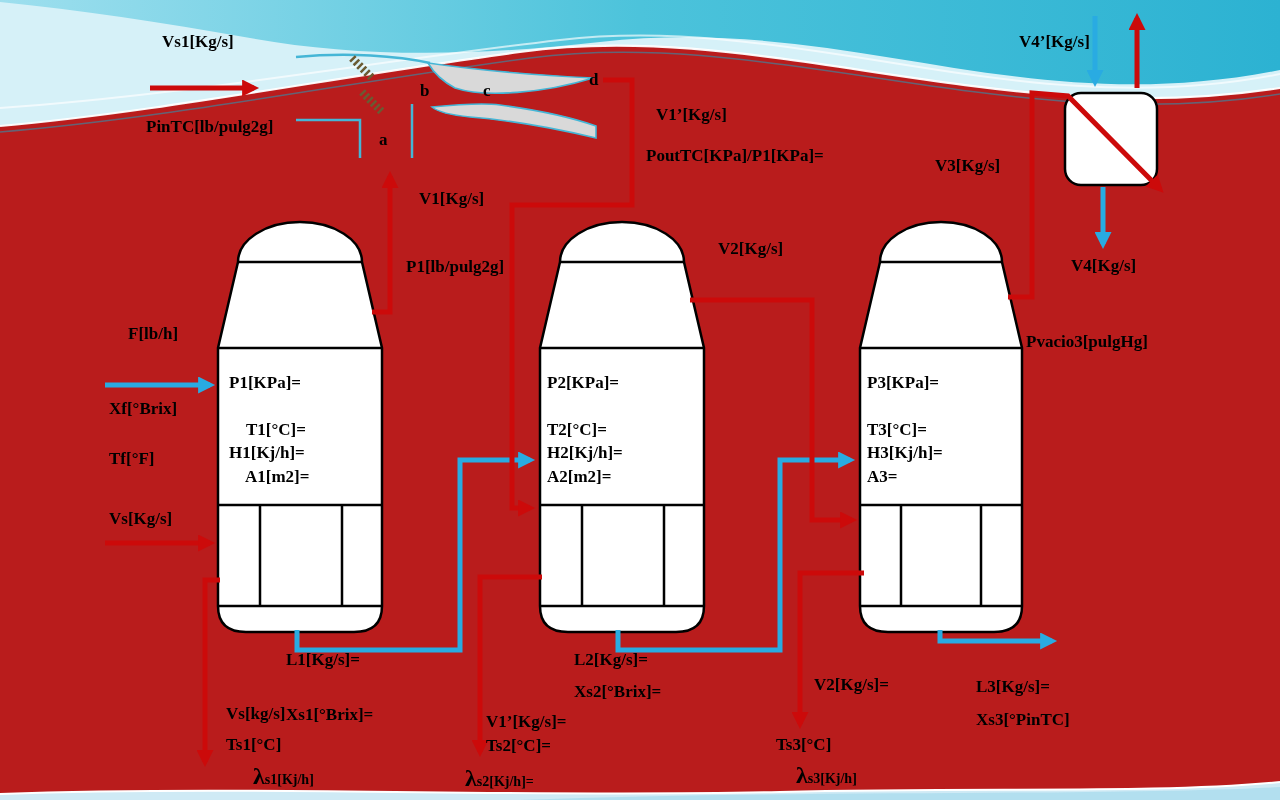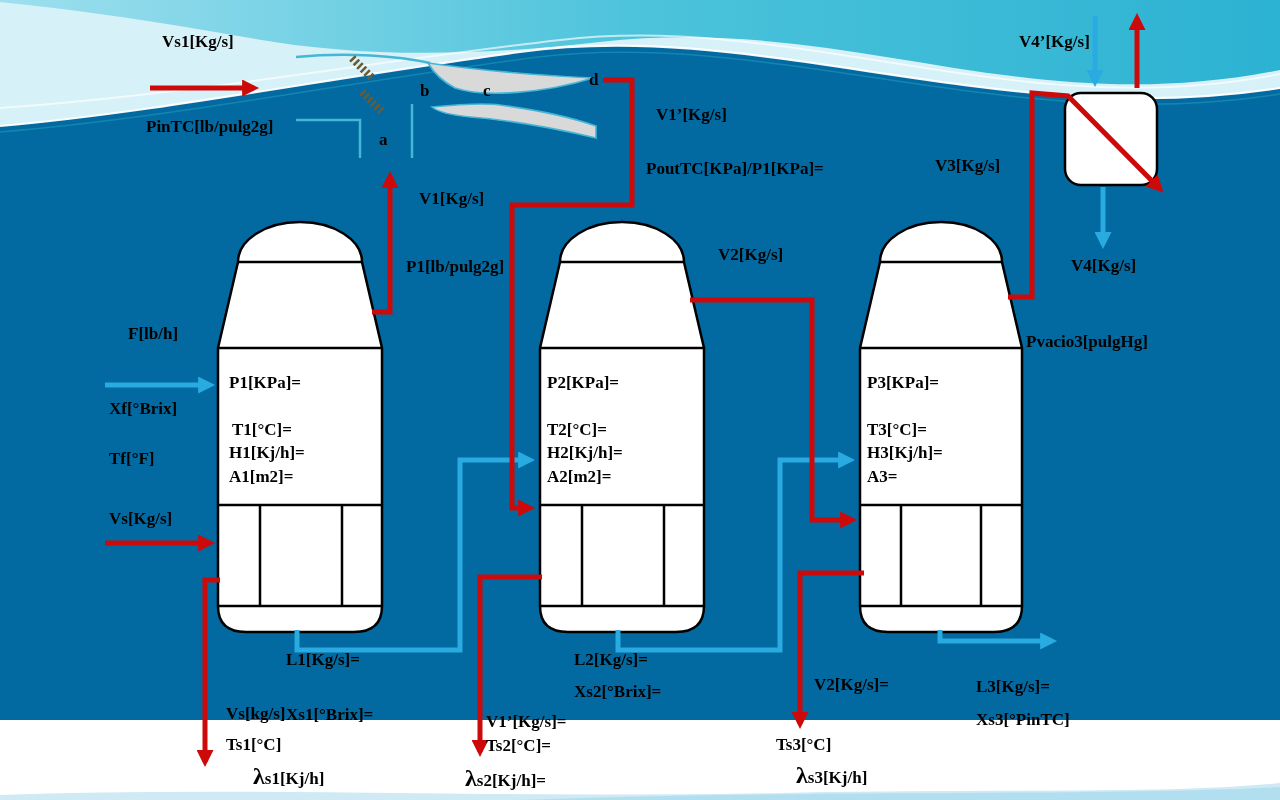--- a/index.html
+++ b/index.html
@@ -1,28 +1,28 @@
 <!DOCTYPE html>
 <html><head>
 <meta charset="utf-8">
 <style>
   * { margin:0; padding:0; box-sizing:border-box; }
   html,body { width:1280px; height:800px; background:#ffffff; overflow:hidden; }
   body { font-family:"Liberation Serif","DejaVu Serif",serif; }
-  .stage { position:relative; width:1280px; height:720px; background:#0369a1; }
+  .stage { position:relative; width:1280px; height:800px; background:#b91c1c; }
   svg.diagram { position:absolute; left:0; top:0; }
   .lbl {
     position:absolute;
     font-weight:bold;
     font-size:17px;
     color:#000;
     white-space:nowrap;
     line-height:1.15;
   }
-  .lambda { font-size:17px; }
+  .lambda { font-size:14px; }
   .lambda::first-letter { font-size:24px; }
   .pt { font-size:17px; }
 </style>
 </head>
 <body>
 
 <div class="stage">
 
   <svg class="diagram" width="1280" height="800" viewBox="0 0 1280 800">
     <defs>
@@ -106,35 +106,35 @@
 
   <div class="lbl" style="left:162px;top:32px">Vs1[Kg/s]</div>
   <div class="lbl" style="left:146px;top:117px">PinTC[lb/pulg2g]</div>
   <div class="lbl pt" style="left:379px;top:130px">a</div>
   <div class="lbl pt" style="left:420px;top:81px">b</div>
   <div class="lbl pt" style="left:483px;top:81px">c</div>
   <div class="lbl pt" style="left:589px;top:70px">d</div>
   <div class="lbl" style="left:419px;top:189px">V1[Kg/s]</div>
   <div class="lbl" style="left:406px;top:257px">P1[lb/pulg2g]</div>
   <div class="lbl" style="left:656px;top:105px">V1’[Kg/s]</div>
-  <div class="lbl" style="left:646px;top:159px">PoutTC[KPa]/P1[KPa]=</div>
+  <div class="lbl" style="left:646px;top:146px">PoutTC[KPa]/P1[KPa]=</div>
   <div class="lbl" style="left:1019px;top:32px">V4’[Kg/s]</div>
   <div class="lbl" style="left:935px;top:156px">V3[Kg/s]</div>
   <div class="lbl" style="left:1071px;top:256px">V4[Kg/s]</div>
   <div class="lbl" style="left:1026px;top:332px">Pvacio3[pulgHg]</div>
   <div class="lbl" style="left:128px;top:324px">F[lb/h]</div>
   <div class="lbl" style="left:109px;top:399px">Xf[°Brix]</div>
   <div class="lbl" style="left:109px;top:449px">Tf[°F]</div>
   <div class="lbl" style="left:109px;top:509px">Vs[Kg/s]</div>
-  <div class="lbl" style="left:718px;top:245px">V2[Kg/s]</div>
+  <div class="lbl" style="left:718px;top:239px">V2[Kg/s]</div>
 
   <div class="lbl" style="left:229px;top:373px">P1[KPa]=</div>
-  <div class="lbl" style="left:232px;top:420px">T1[°C]=</div>
+  <div class="lbl" style="left:246px;top:420px">T1[°C]=</div>
   <div class="lbl" style="left:229px;top:443px">H1[Kj/h]=</div>
-  <div class="lbl" style="left:229px;top:467px">A1[m2]=</div>
+  <div class="lbl" style="left:245px;top:467px">A1[m2]=</div>
 
   <div class="lbl" style="left:547px;top:373px">P2[KPa]=</div>
   <div class="lbl" style="left:547px;top:420px">T2[°C]=</div>
   <div class="lbl" style="left:547px;top:443px">H2[Kj/h]=</div>
   <div class="lbl" style="left:547px;top:467px">A2[m2]=</div>
 
   <div class="lbl" style="left:867px;top:373px">P3[KPa]=</div>
   <div class="lbl" style="left:867px;top:420px">T3[°C]=</div>
   <div class="lbl" style="left:867px;top:443px">H3[Kj/h]=</div>
   <div class="lbl" style="left:867px;top:467px">A3=</div>

